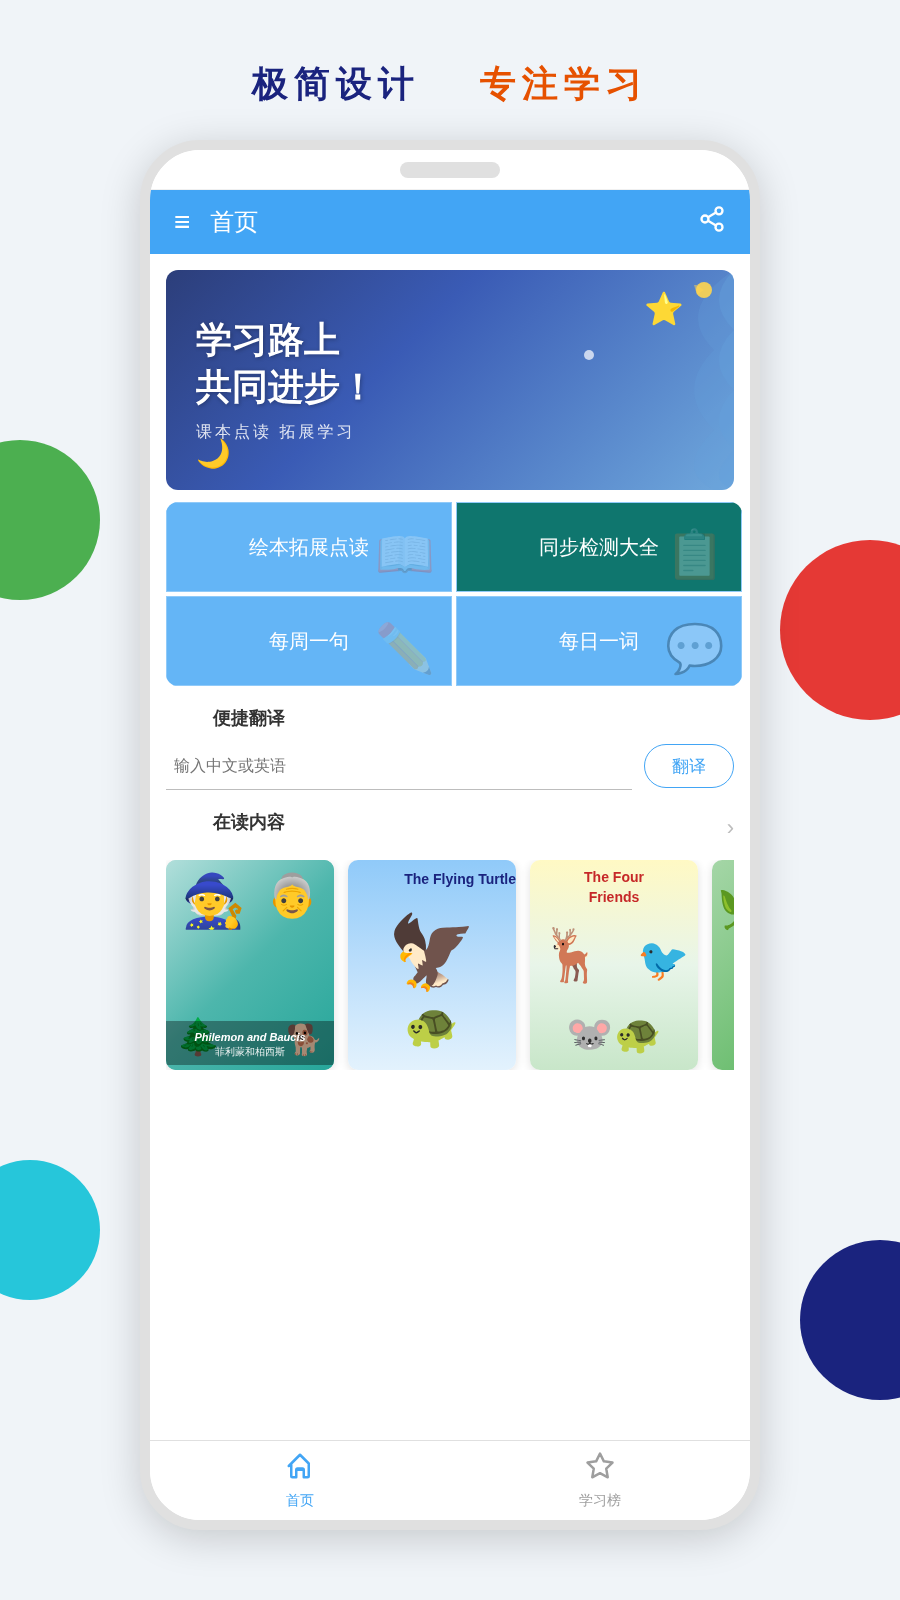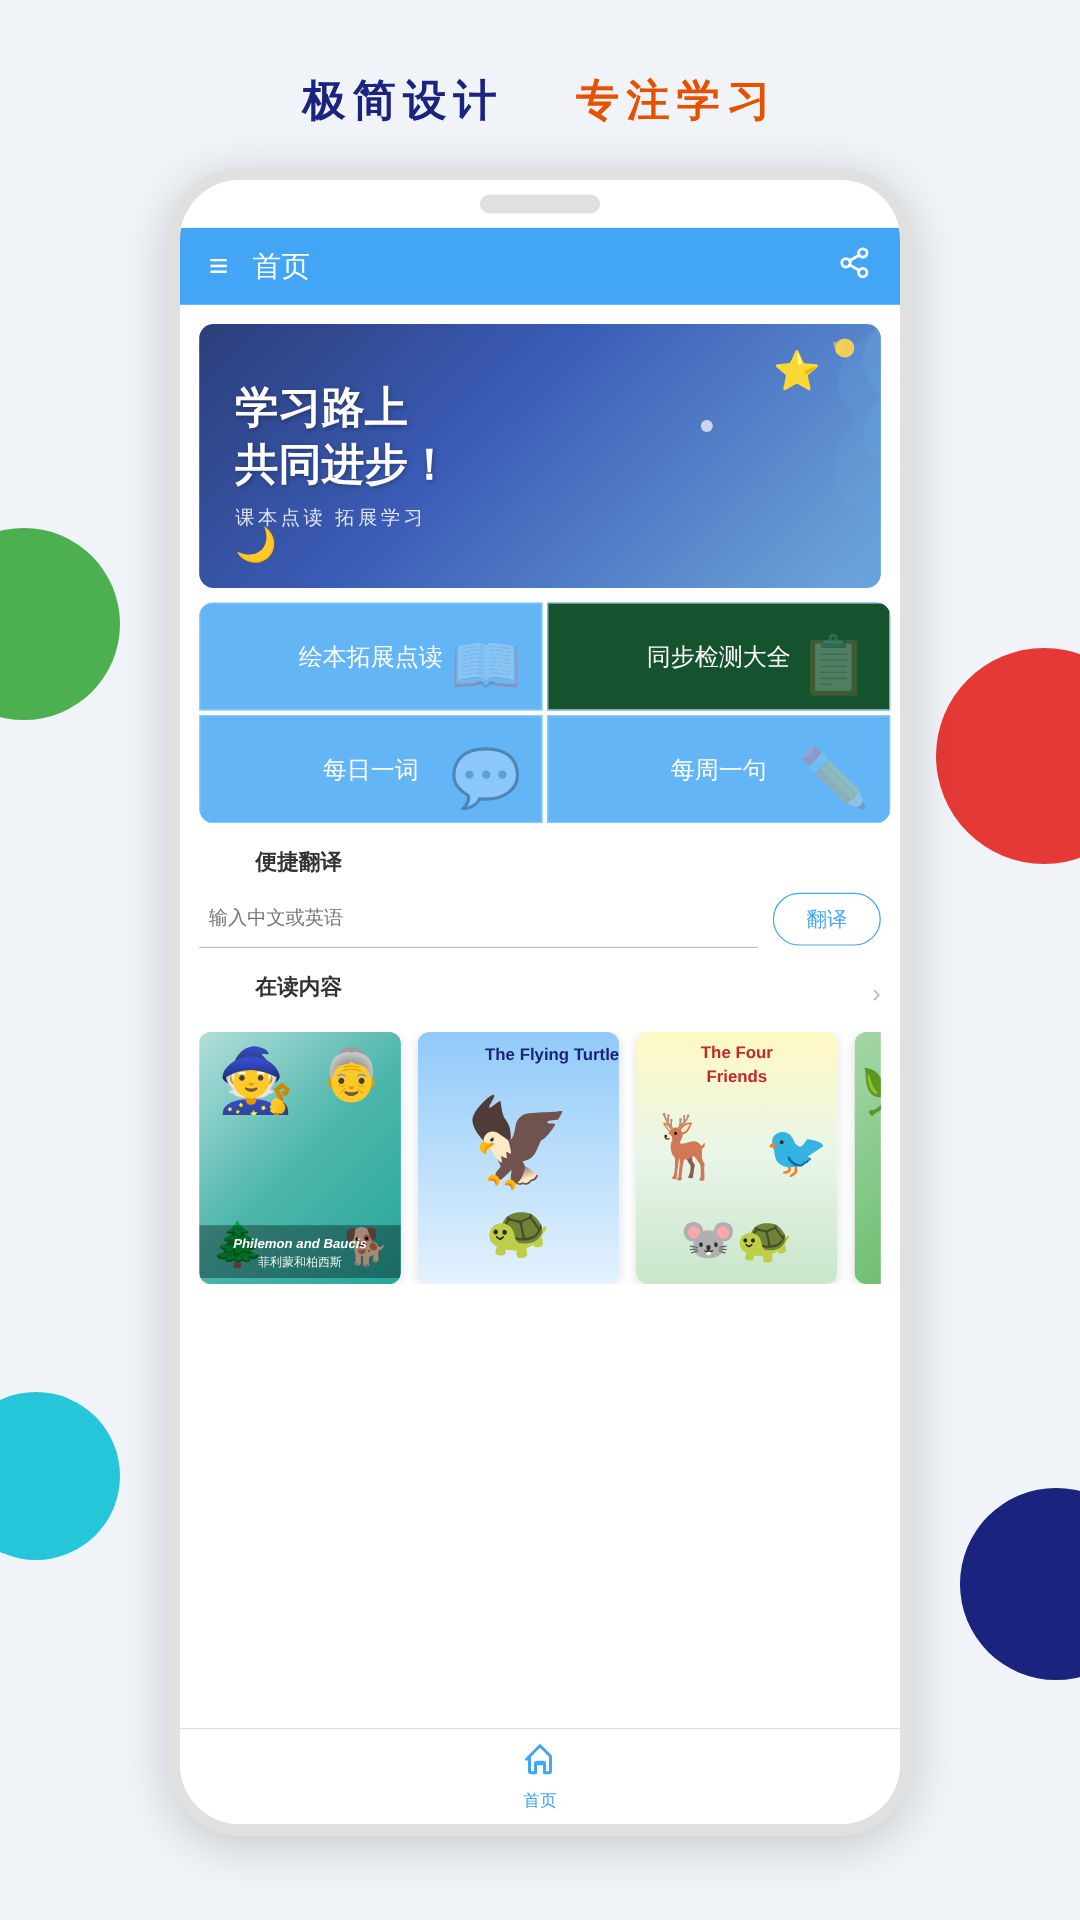--- a/index.html
+++ b/index.html
@@ -191,21 +191,21 @@
       height: 90px;
       display: flex;
       align-items: center;
       justify-content: center;
       cursor: pointer;
       border: 1px solid #90caf9;
       position: relative;
       overflow: hidden;
     }
     .grid-btn:nth-child(2) {
-      background: #14532d;
+      background: #0f766e;
     }
     .grid-btn:nth-child(3) {
       background: #64b5f6;
     }
     .grid-btn:nth-child(4) {
       background: #64b5f6;
     }
     .grid-btn-icon {
       position: absolute;
       right: 16px;
@@ -413,26 +413,26 @@
   <div class="grid-section">
     <div class="grid-btn">
       <span>绘本拓展点读</span>
       <span class="grid-btn-icon">📖</span>
     </div>
     <div class="grid-btn">
       <span>同步检测大全</span>
       <span class="grid-btn-icon">📋</span>
     </div>
     <div class="grid-btn">
+      <span>每周一句</span>
+      <span class="grid-btn-icon">✏️</span>
+    </div>
+    <div class="grid-btn">
       <span>每日一词</span>
       <span class="grid-btn-icon">💬</span>
-    </div>
-    <div class="grid-btn">
-      <span>每周一句</span>
-      <span class="grid-btn-icon">✏️</span>
     </div>
   </div>
 
   <div class="translate-section">
     <div class="section-title">便捷翻译</div>
     <div class="translate-row">
       <input class="translate-input" type="text" placeholder="输入中文或英语" style="">
       <button class="translate-btn">翻译</button>
     </div>
   </div>
@@ -495,15 +495,23 @@
 
   <div class="bottom-nav">
     <div class="nav-item active">
       <span class="nav-icon">
         <svg width="30" height="30" viewBox="0 0 24 24" fill="#42a5f5" xmlns="http://www.w3.org/2000/svg">
           <path d="M3 12L5 10M5 10L12 3L19 10M5 10V20C5 20.552 5.448 21 6 21H9V15H15V21H18C18.552 21 19 20.552 19 20V10M9 21V15C9 14.448 9.448 14 10 14H14C14.552 14 15 14.448 15 15V21" stroke="#42a5f5" stroke-width="2" stroke-linecap="round" stroke-linejoin="round" fill="none"></path>
         </svg>
       </span>
       <span class="nav-label">首页</span>
     </div>
+    <div class="nav-item">
+      <span class="nav-icon">
+        <svg width="30" height="30" viewBox="0 0 24 24" fill="none" stroke="#9e9e9e" stroke-width="2" stroke-linecap="round" stroke-linejoin="round" xmlns="http://www.w3.org/2000/svg">
+          <path d="M12 2L15.09 8.26L22 9.27L17 14.14L18.18 21.02L12 17.77L5.82 21.02L7 14.14L2 9.27L8.91 8.26L12 2Z"></path>
+        </svg>
+      </span>
+      <span class="nav-label">学习榜</span>
+    </div>
   </div>
 
 </div>
 
 </body></html>

